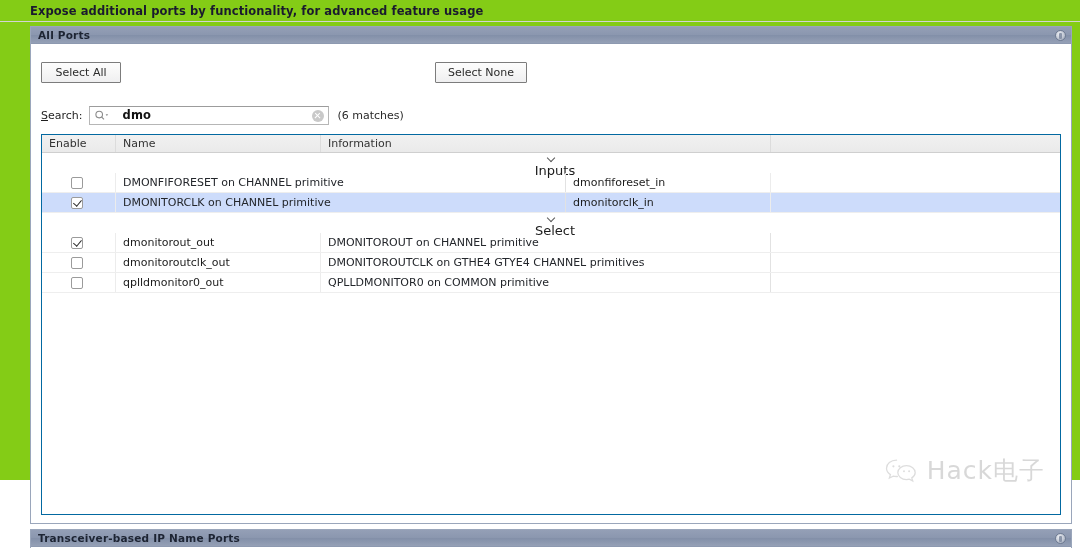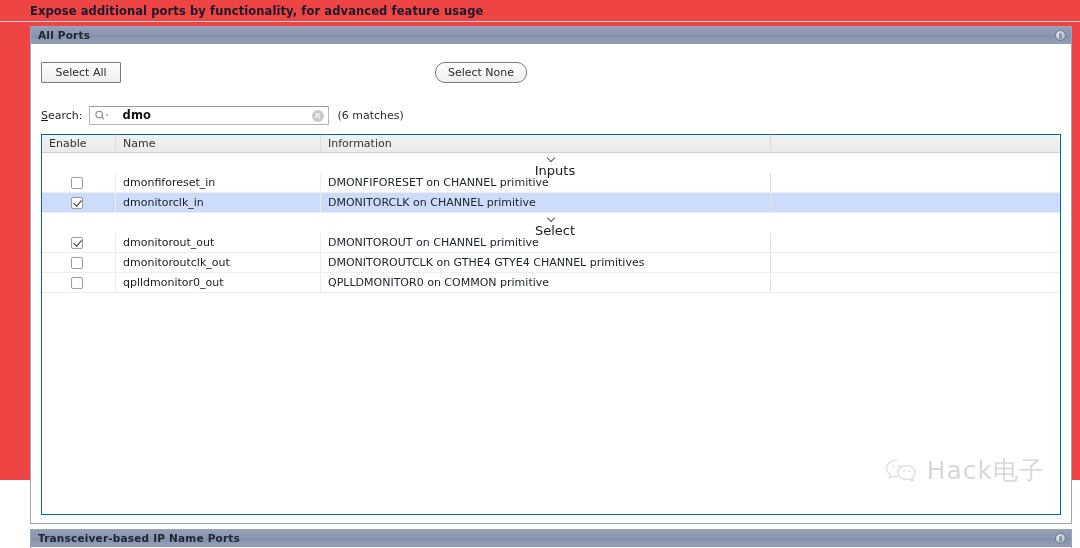--- a/index.html
+++ b/index.html
@@ -10,21 +10,21 @@
     height: 548px;
     overflow: hidden;
     font-family: "DejaVu Sans", "Liberation Sans", sans-serif;
     -webkit-font-smoothing: antialiased;
   }
 
   #root {
     position: relative;
     width: 1080px;
     height: 480px;
-    background: #ef4444;
+    background: #84cc16;
   }
 
   
   .page-heading {
     position: absolute;
     left: 30px;
     top: 4px;
     font-size: 11.5px;
     font-weight: bold;
     color: #1a1a2e;
@@ -114,21 +114,21 @@
     color: #2b2b2b;
     box-sizing: border-box;
     cursor: default;
     padding: 0 10px;
     line-height: 19px;
     text-align: center;
     white-space: nowrap;
   }
 
   .btn-select-all { left: 10px; top: 18px; width: 80px; }
-  .btn-select-none { left: 404px; top: 18px; width: 92px; border-radius: 10px; }
+  .btn-select-none { left: 404px; top: 18px; width: 92px; }
 
   
   .search-row {
     position: absolute;
     left: 10px;
     top: 61px;
     height: 20px;
     display: flex;
     align-items: center;
   }
@@ -428,30 +428,30 @@
             <div class="row group">
               <div class="group-cell">
                 <span class="chevron"></span>
                 <span>Inputs</span>
               </div>
             </div>
             <div class="row">
               <div class="cell cell-enable">
                 <span class="checkbox"></span>
               </div>
+              <div class="cell cell-info">DMONFIFORESET on CHANNEL primitive</div>
               <div class="cell cell-name">dmonfiforeset_in</div>
-              <div class="cell cell-info">DMONFIFORESET on CHANNEL primitive</div>
               <div class="cell cell-blank"></div>
             </div>
             <div class="row selected">
               <div class="cell cell-enable">
                 <span class="checkbox checked"></span>
               </div>
+              <div class="cell cell-info">DMONITORCLK on CHANNEL primitive</div>
               <div class="cell cell-name">dmonitorclk_in</div>
-              <div class="cell cell-info">DMONITORCLK on CHANNEL primitive</div>
               <div class="cell cell-blank"></div>
             </div>
             <div class="row group">
               <div class="group-cell">
                 <span class="chevron"></span>
                 <span>Select</span>
               </div>
             </div>
             <div class="row">
               <div class="cell cell-enable">

